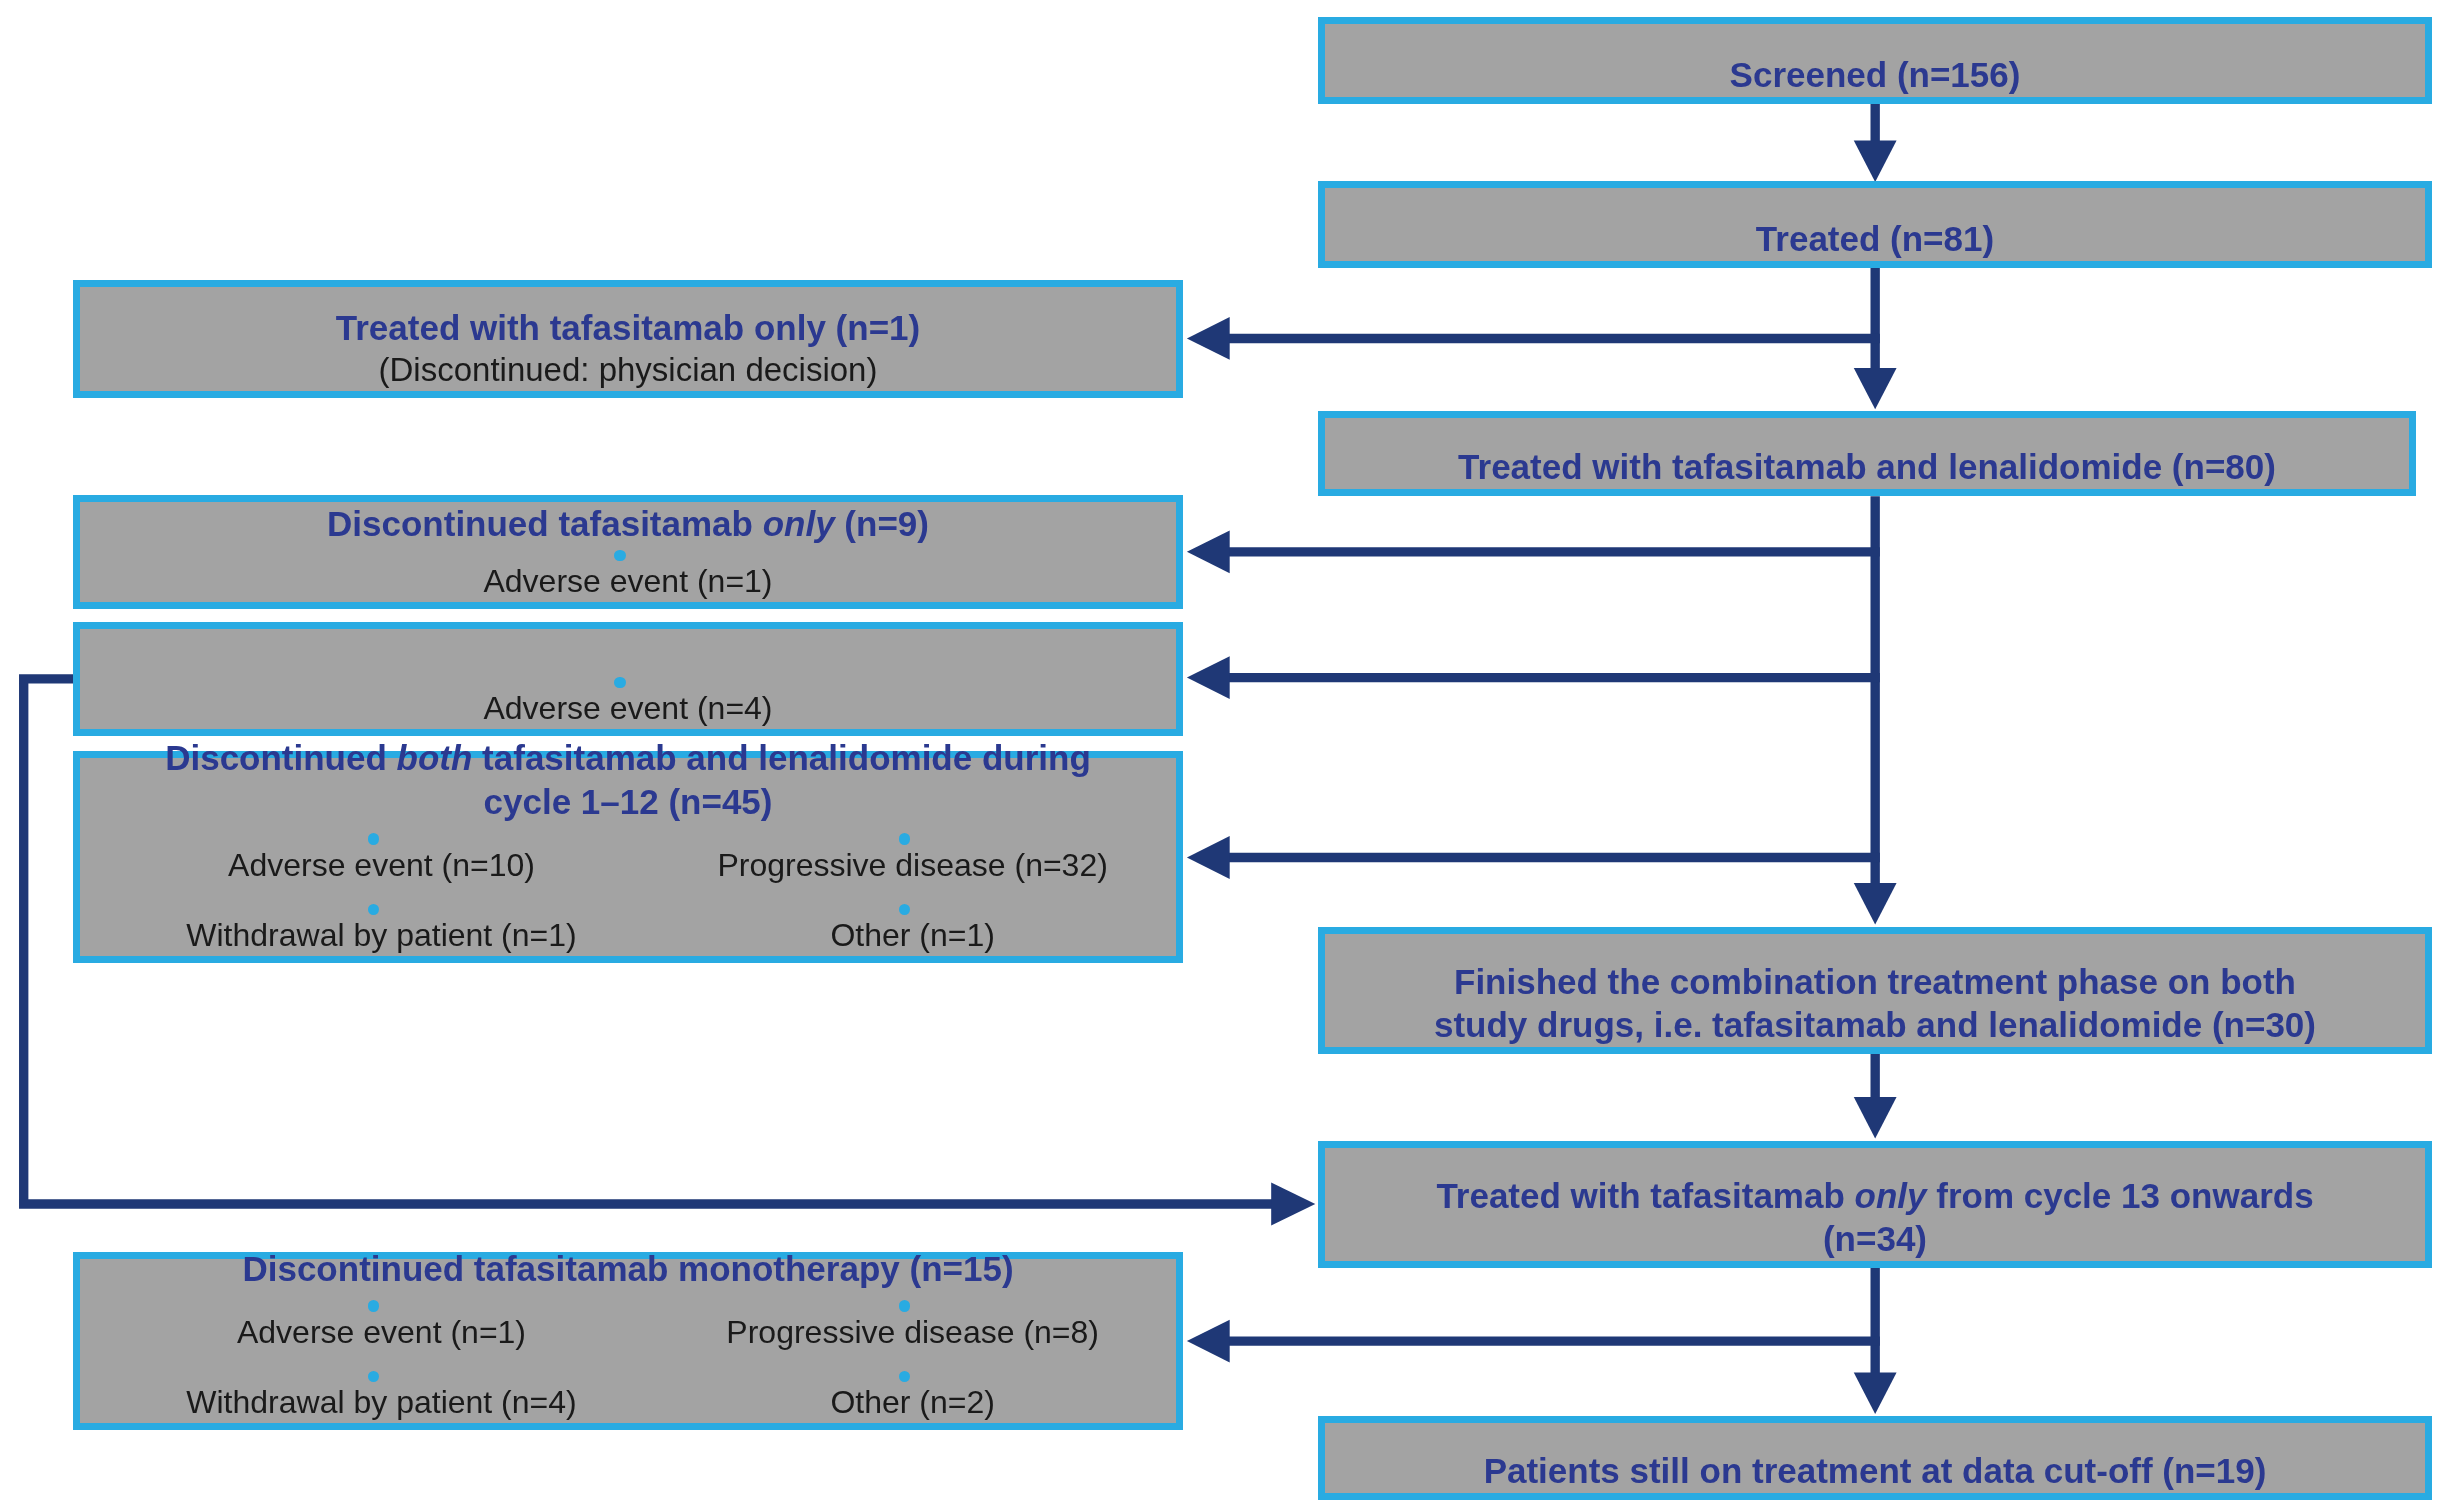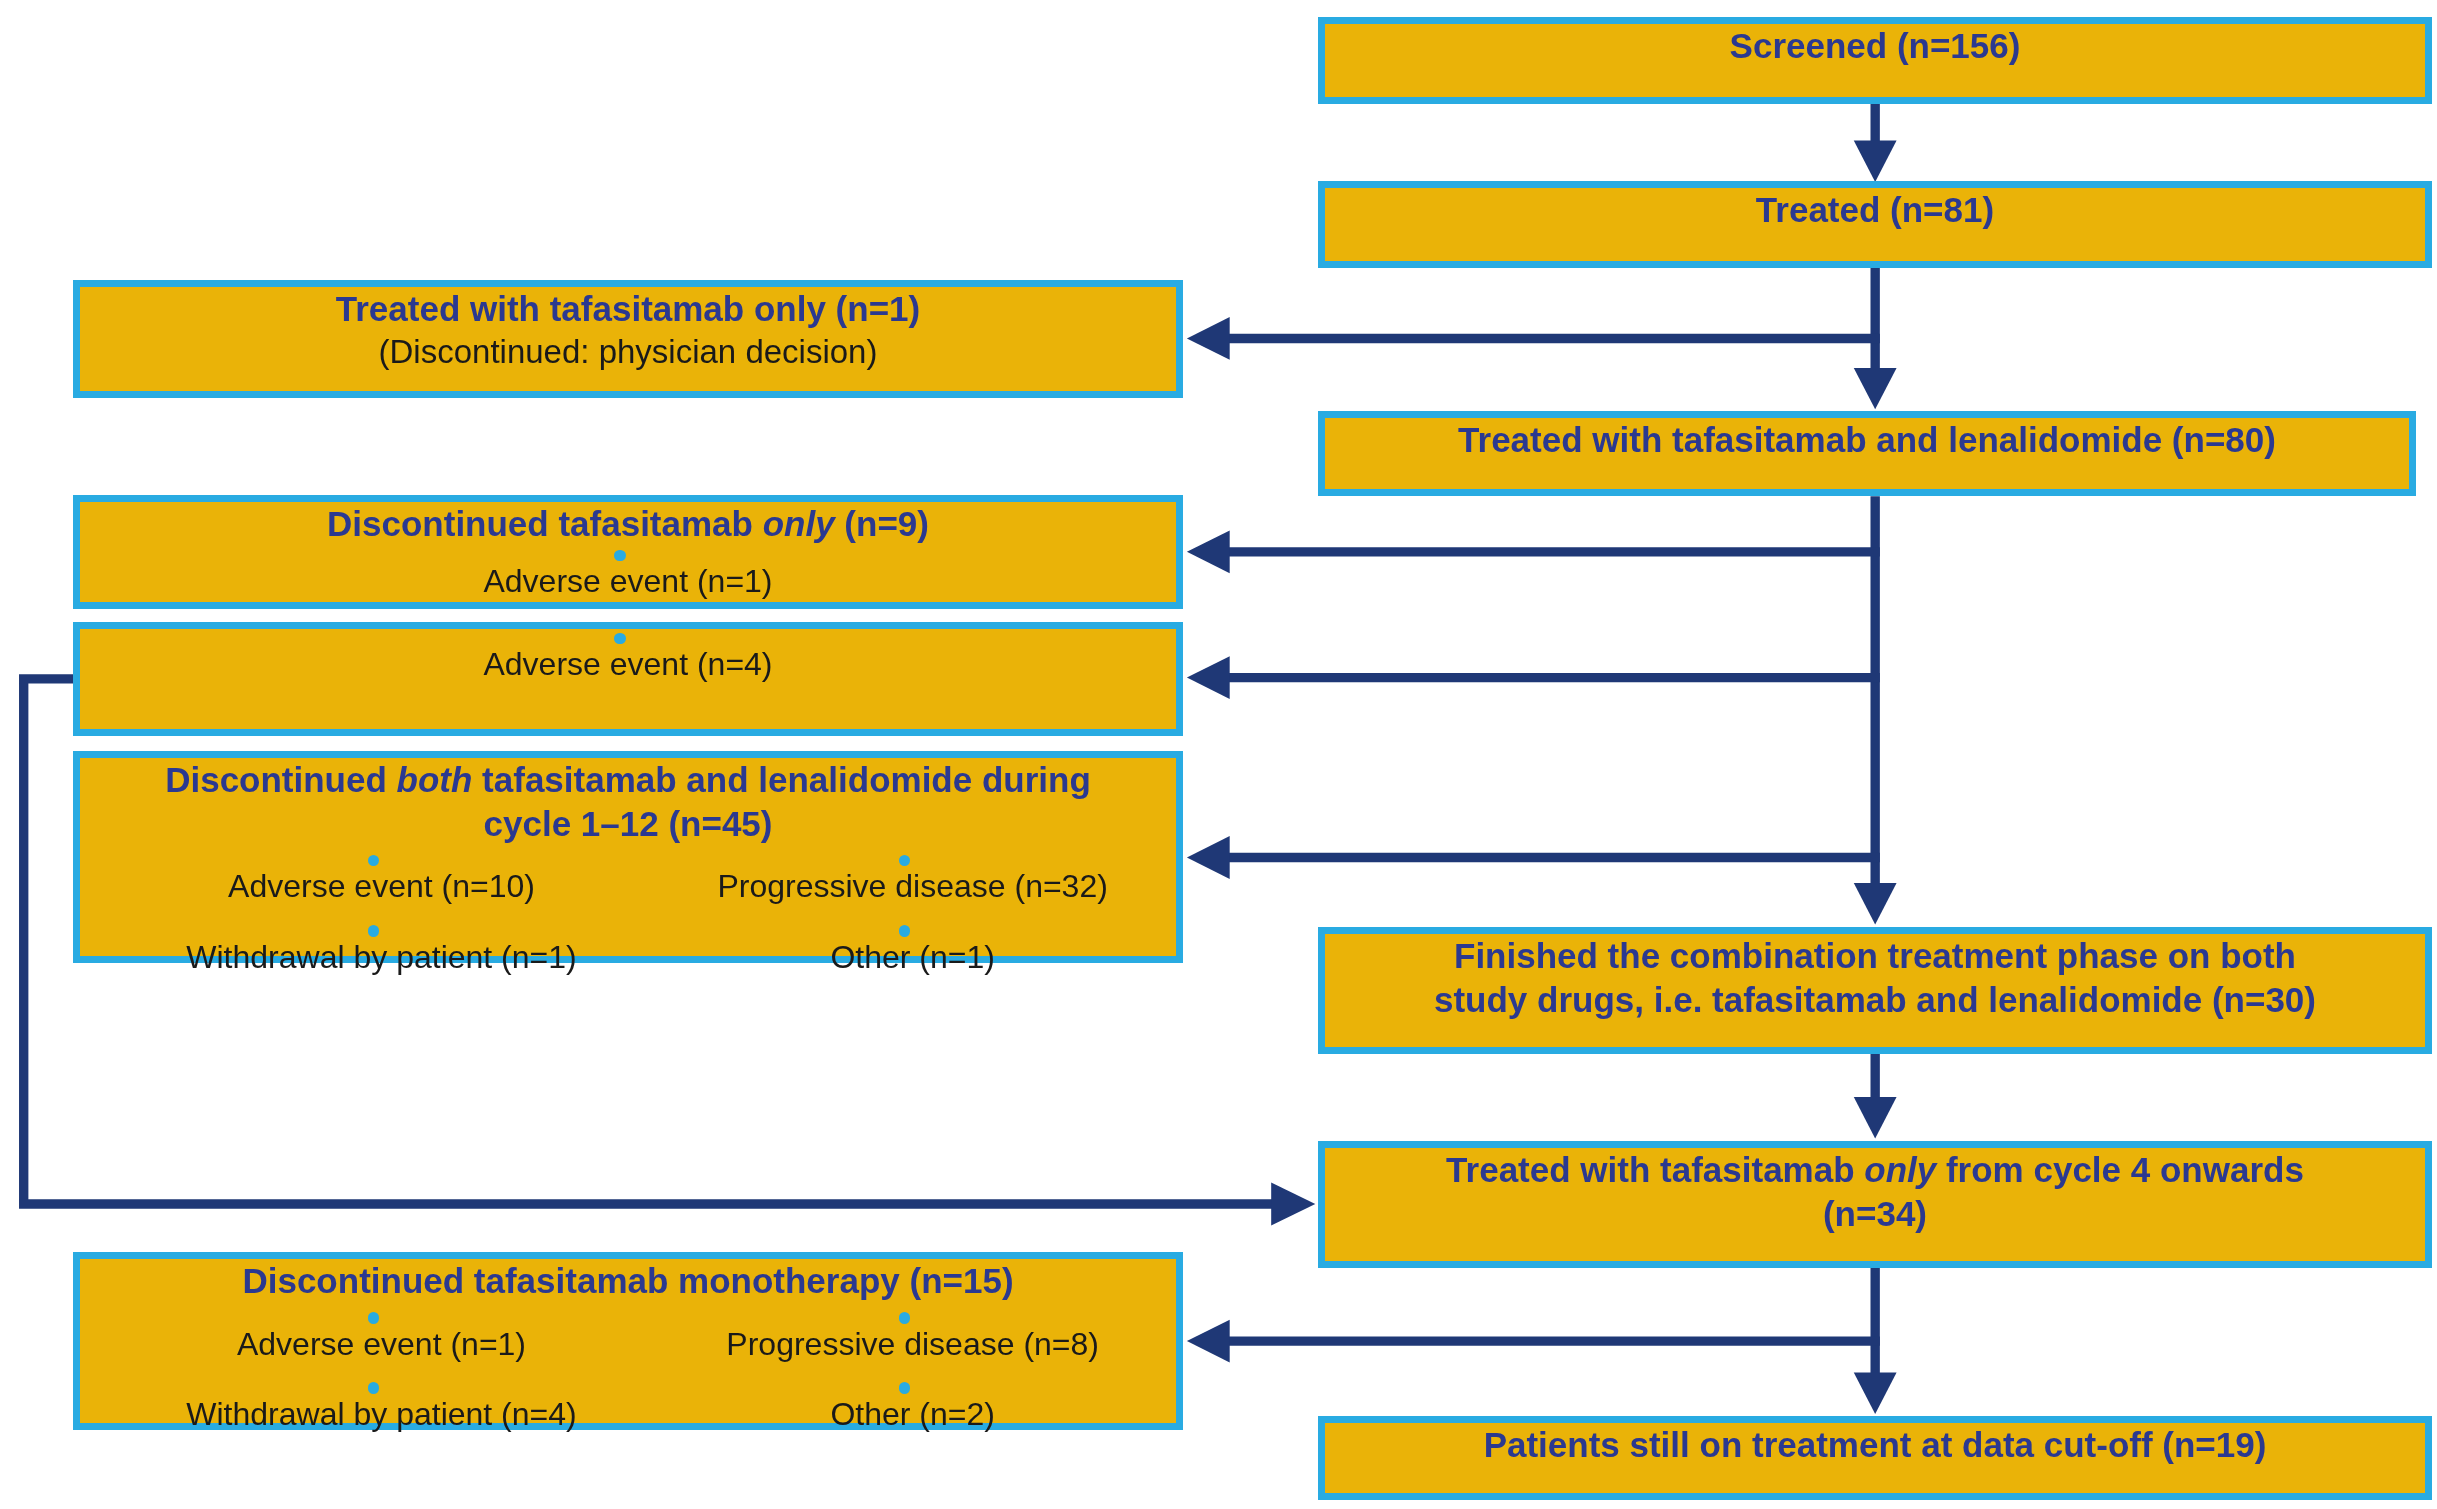--- a/index.html
+++ b/index.html
@@ -8,24 +8,24 @@
     width:2438px;height:1509px;
     background:#ffffff;
     font-family:"Liberation Sans", sans-serif;
     overflow:hidden;
   }
   .connectors{position:absolute;left:0;top:0;z-index:0;}
   .fbox{
     position:absolute;
     box-sizing:border-box;
     border:7.4px solid #29ABE2;
-    background:#eab308;
+    background:#a3a3a3;
     z-index:1;
     display:flex;flex-direction:column;
-    justify-content:flex-start;align-items:center;
+    justify-content:flex-end;align-items:center;
     text-align:center;
   }
   .title{
     color:#2B3990;font-weight:bold;font-size:35px;line-height:1.25;
   }
   .title .it{font-style:italic;}
   .note{
     color:#1A1A1A;font-weight:normal;font-size:33px;line-height:1.26;
   }
   .bullet{
@@ -103,21 +103,21 @@
   <div class="fbox" style="left:1318px;top:411px;width:1098px;height:85px;">
     <div class="title">Treated with tafasitamab and lenalidomide (n=80)</div>
   </div>
 
   <div class="fbox" style="left:1318px;top:927px;width:1114px;height:127px;">
     <div class="title">Finished the combination treatment phase on both</div>
     <div class="title">study drugs, i.e. tafasitamab and lenalidomide (n=30)</div>
   </div>
 
   <div class="fbox" style="left:1318px;top:1141px;width:1114px;height:127px;">
-    <div class="title"><span>Treated with tafasitamab </span><span class="it">only</span><span> from cycle 4 onwards</span></div>
+    <div class="title"><span>Treated with tafasitamab </span><span class="it">only</span><span> from cycle 13 onwards</span></div>
     <div class="title">(n=34)</div>
   </div>
 
   <div class="fbox" style="left:1318px;top:1416px;width:1114px;height:84px;">
     <div class="title">Patients still on treatment at data cut-off (n=19)</div>
   </div>
 
   <div class="fbox" style="left:73px;top:280px;width:1110px;height:118px;">
     <div class="title">Treated with tafasitamab only (n=1)</div>
     <div class="note">(Discontinued: physician decision)</div>

